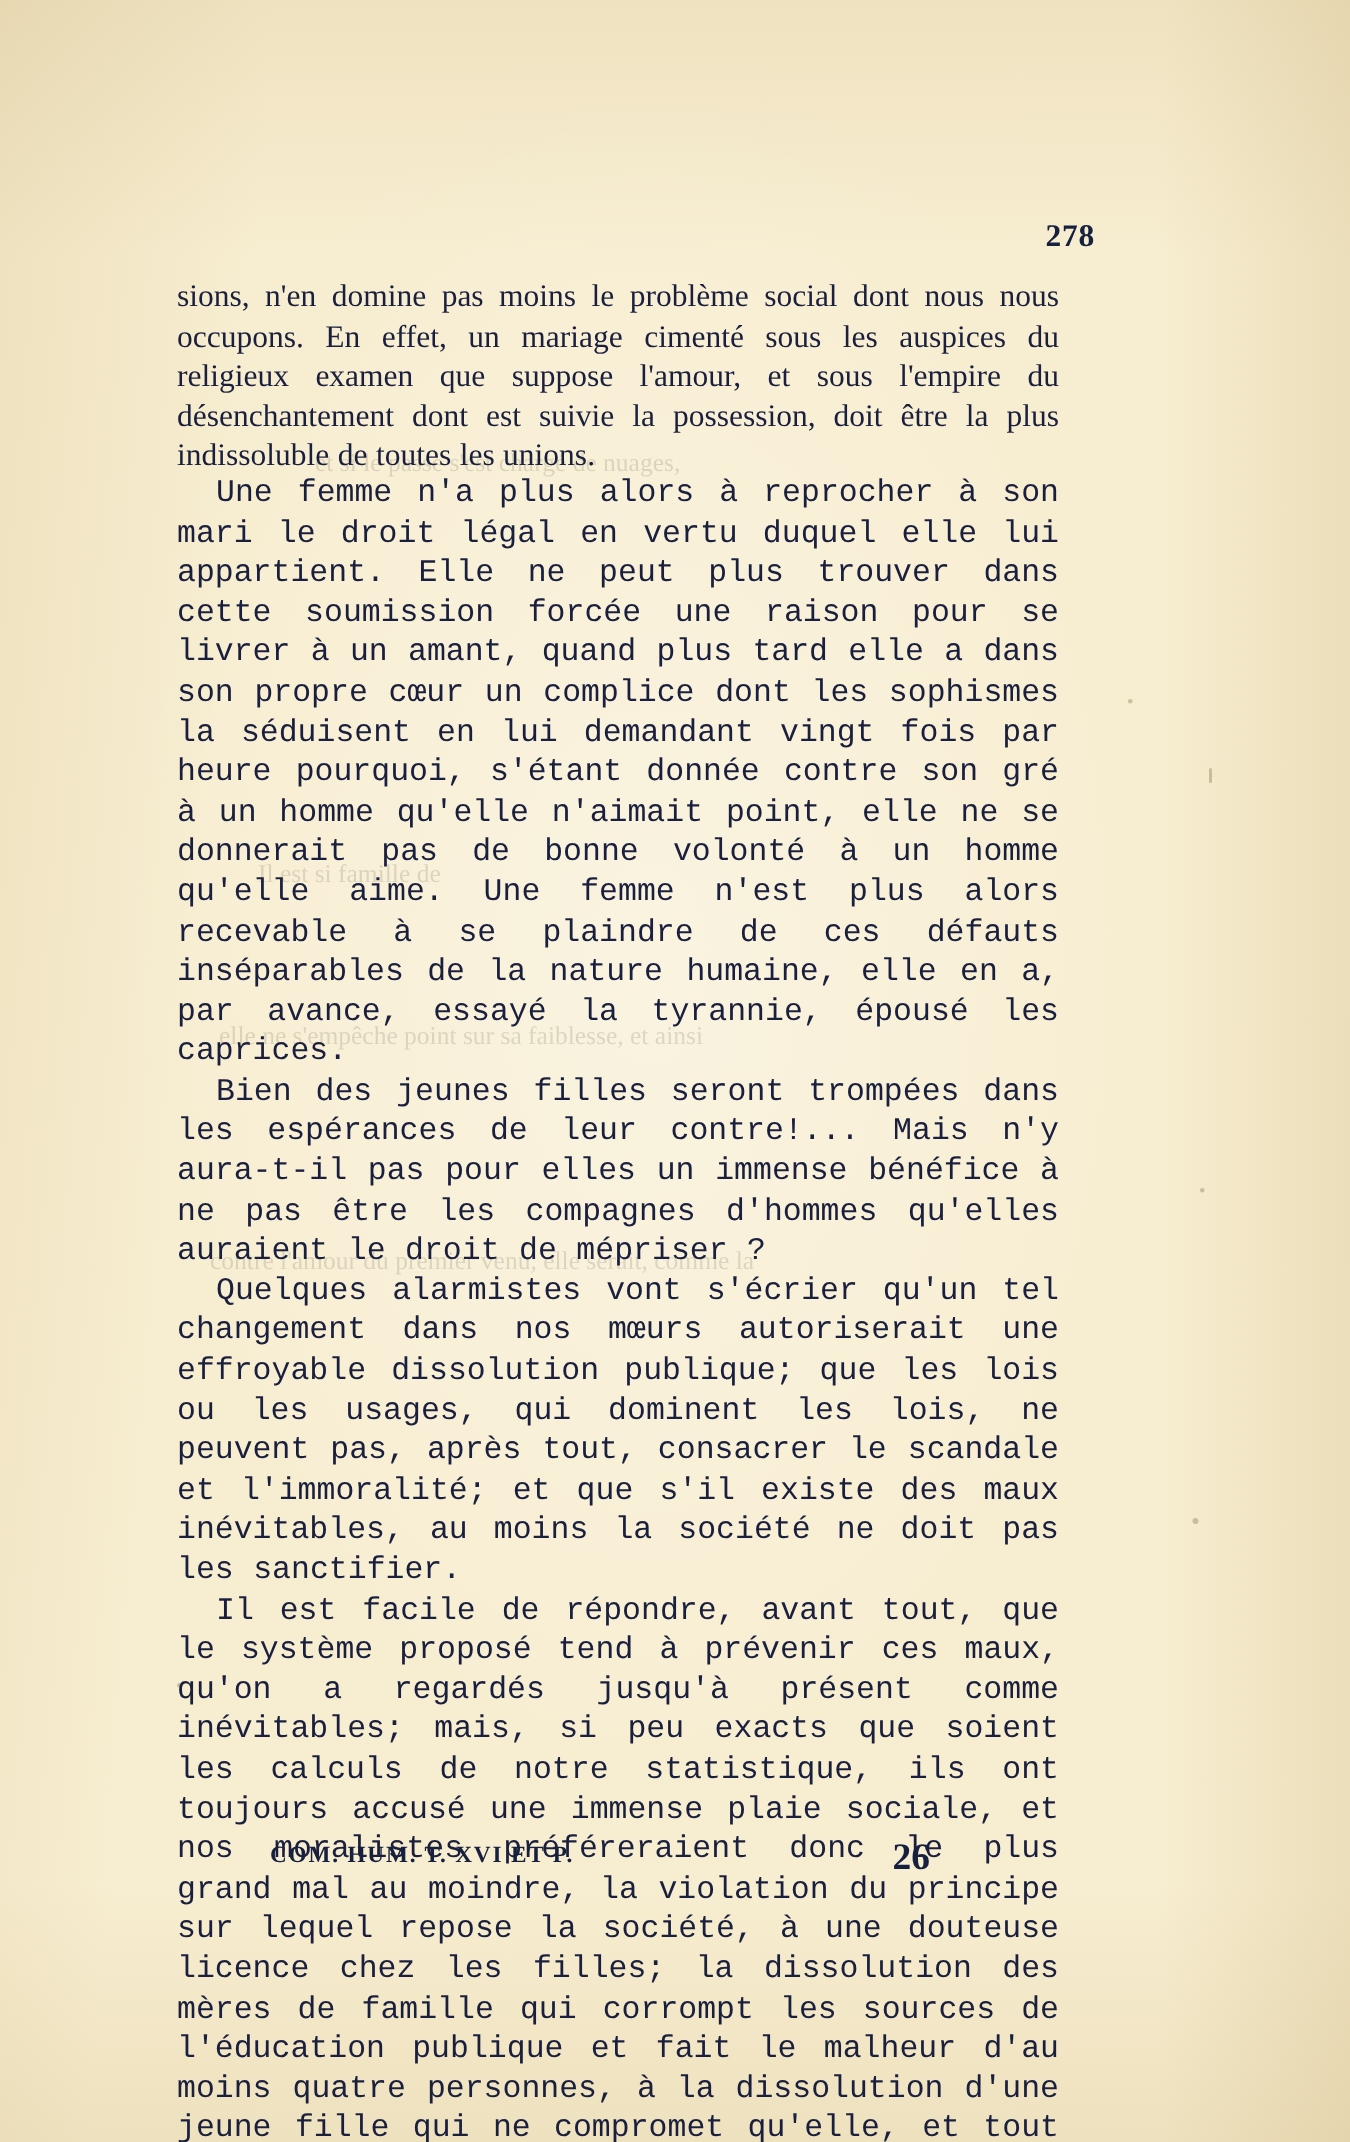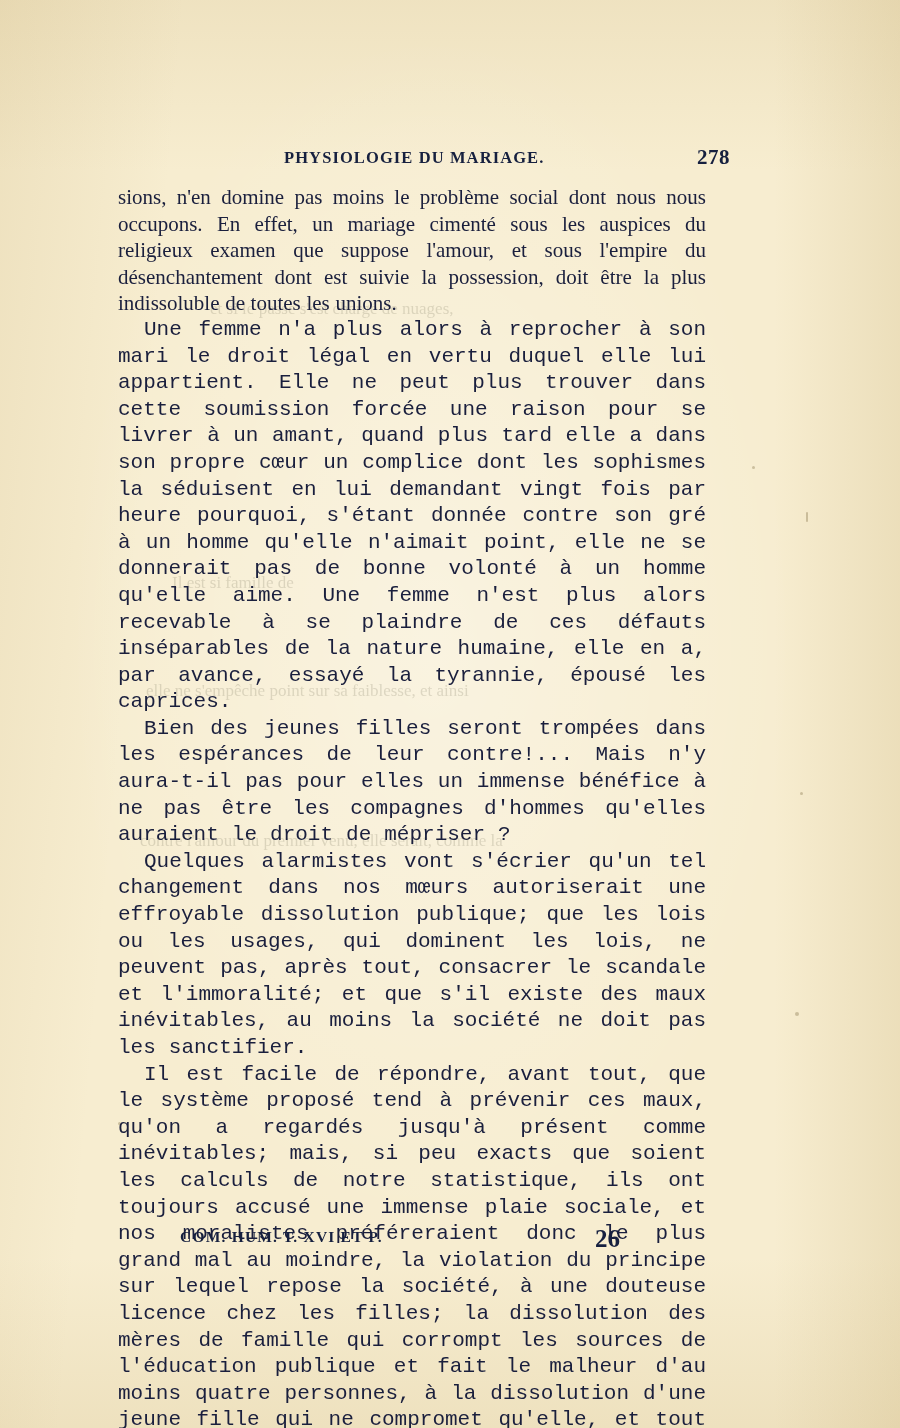--- a/index.html
+++ b/index.html
@@ -137,21 +137,20 @@
 
 <div class="speck" style="left:752px; top:466px; width:3px; height:3px;"></div>
 <div class="speck" style="left:806px; top:512px; width:2px; height:10px; border-radius:1px;"></div>
 <div class="speck" style="left:800px; top:792px; width:3px; height:3px;"></div>
 <div class="speck" style="left:795px; top:1012px; width:4px; height:4px;"></div>
 <div class="speck" style="left:118px; top:1122px; width:3px; height:3px;"></div>
 
 <div class="sheet">
 
   <div class="header-row">
-    <div class="running-head">PHYSIOLOGIE DU MARIAGE.</div>
     <div class="page-number">278</div>
   </div>
 
   <div class="body-text">
     <p class="para">sions, n'en domine pas moins le problème social dont nous nous occupons. En effet, un mariage cimenté sous les auspices du religieux examen que suppose l'amour, et sous l'empire du désenchantement dont est suivie la possession, doit être la plus indissoluble de toutes les unions.</p>
     <p class="para indent">Une femme n'a plus alors à reprocher à son mari le droit légal en vertu duquel elle lui appartient. Elle ne peut plus trouver dans cette soumission forcée une raison pour se livrer à un amant, quand plus tard elle a dans son propre cœur un complice dont les sophismes la séduisent en lui demandant vingt fois par heure pourquoi, s'étant donnée contre son gré à un homme qu'elle n'aimait point, elle ne se donnerait pas de bonne volonté à un homme qu'elle aime. Une femme n'est plus alors recevable à se plaindre de ces défauts inséparables de la nature humaine, elle en a, par avance, essayé la tyrannie, épousé les caprices.</p>
     <p class="para indent">Bien des jeunes filles seront trompées dans les espérances de leur contre!... Mais n'y aura-t-il pas pour elles un immense bénéfice à ne pas être les compagnes d'hommes qu'elles auraient le droit de mépriser ?</p>
     <p class="para indent">Quelques alarmistes vont s'écrier qu'un tel changement dans nos mœurs autoriserait une effroyable dissolution publique; que les lois ou les usages, qui dominent les lois, ne peuvent pas, après tout, consacrer le scandale et l'immoralité; et que s'il existe des maux inévitables, au moins la société ne doit pas les sanctifier.</p>
     <p class="para indent">Il est facile de répondre, avant tout, que le système proposé tend à prévenir ces maux, qu'on a regardés jusqu'à présent comme inévitables; mais, si peu exacts que soient les calculs de notre statistique, ils ont toujours accusé une immense plaie sociale, et nos moralistes préféreraient donc le plus grand mal au moindre, la violation du principe sur lequel repose la société, à une douteuse licence chez les filles; la dissolution des mères de famille qui corrompt les sources de l'éducation publique et fait le malheur d'au moins quatre personnes, à la dissolution d'une jeune fille qui ne compromet qu'elle, et tout au plus un enfant. Périsse la vertu de dix vierges, plutôt que cette sainteté de mœurs, cette couronne d'honneur de laquelle une mère de famille doit marcher revêtue! Il y a dans le tableau que présente une jeune fille abandonnée par son séducteur je ne sais quoi d'imposant et de sacré : c'est des ser-</p>
   </div>

